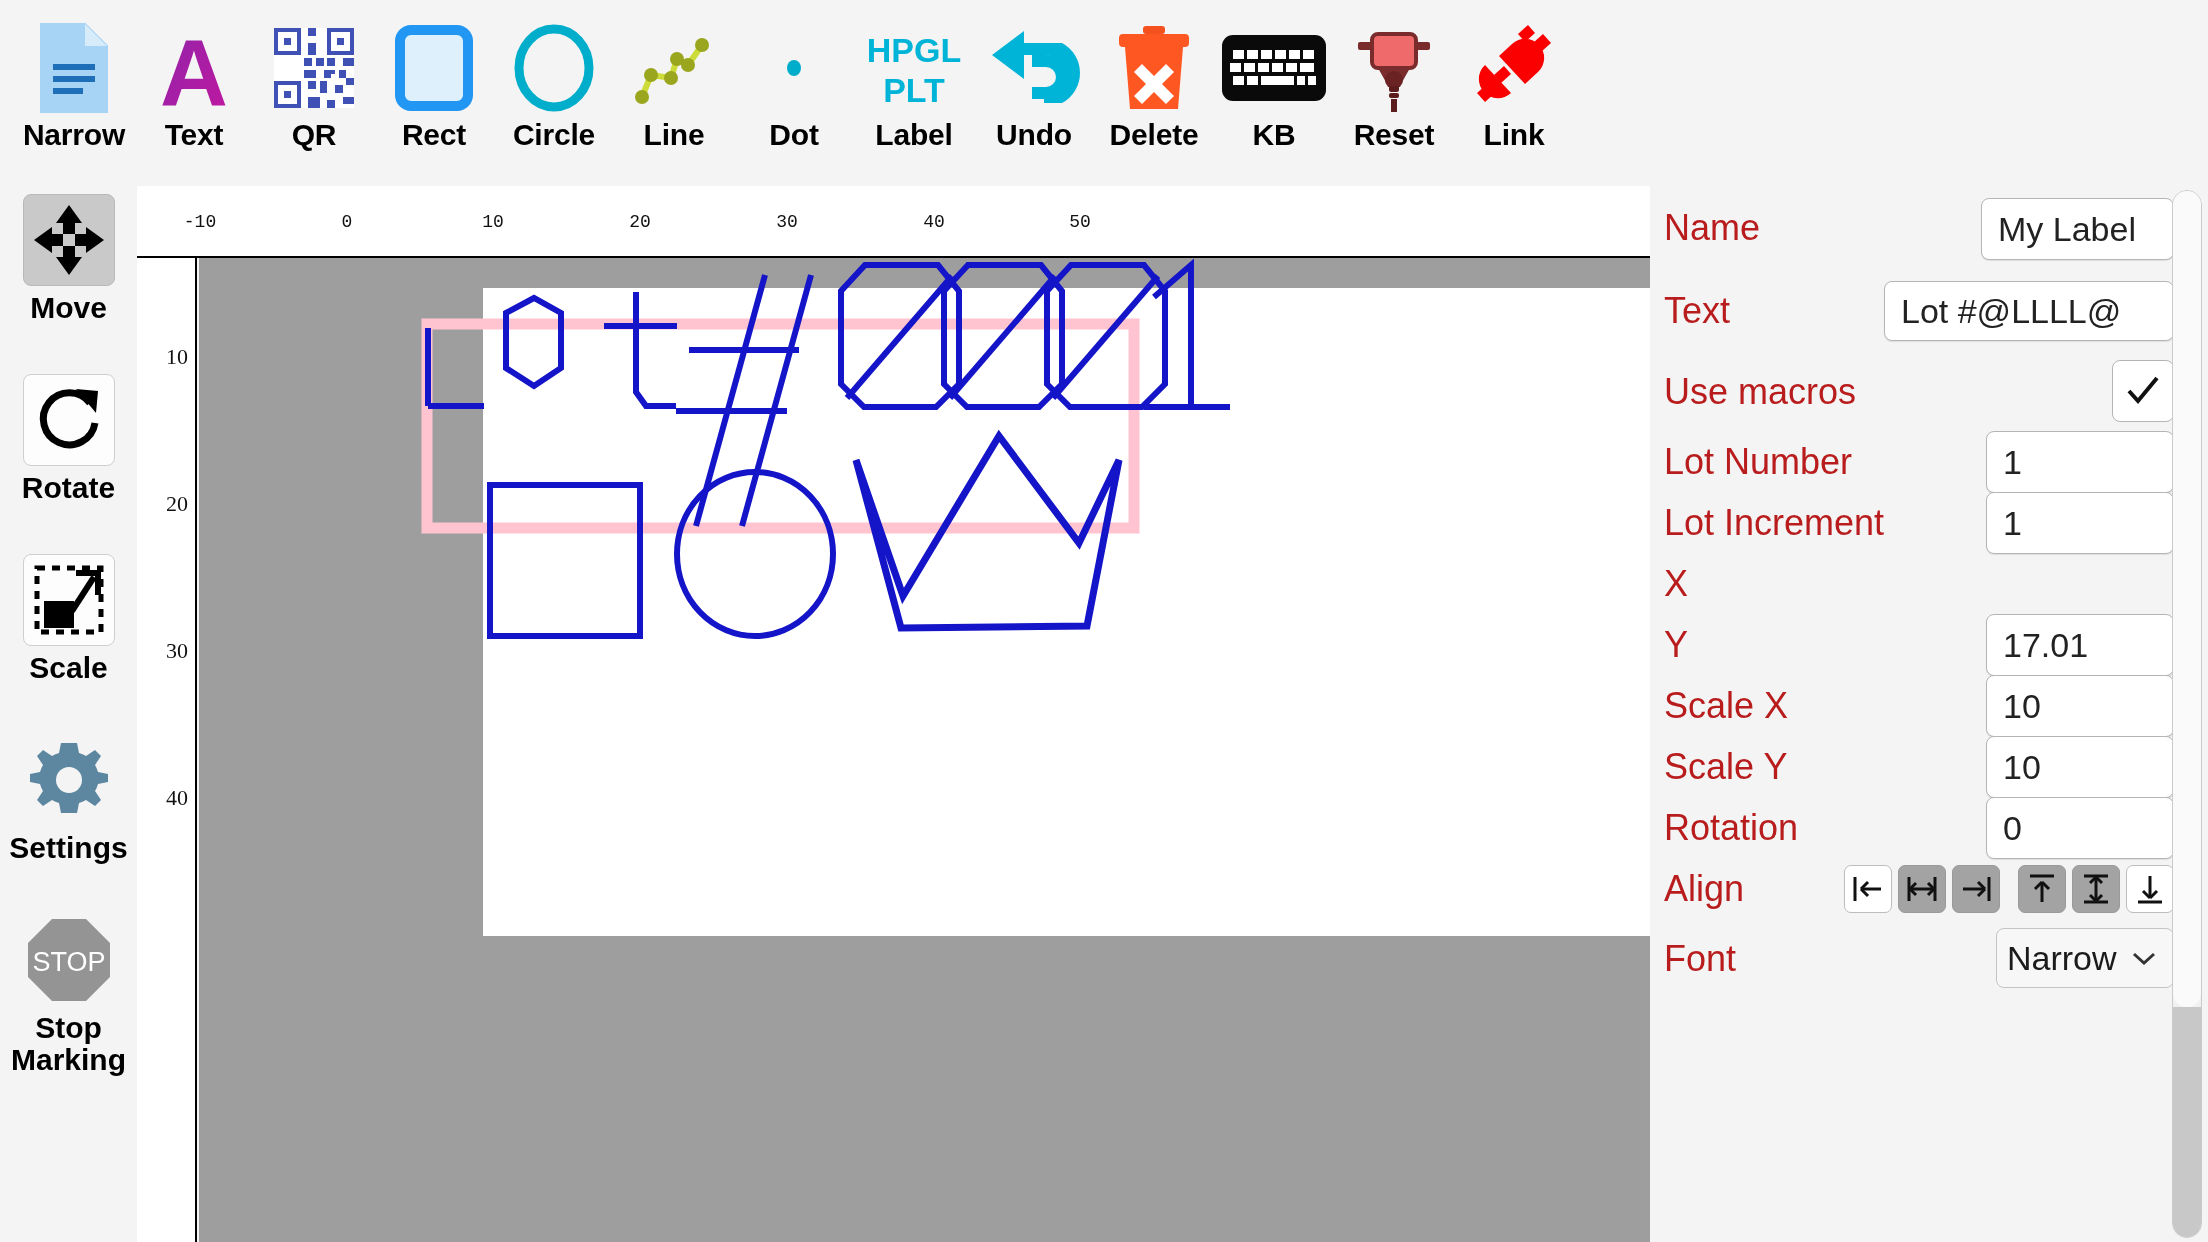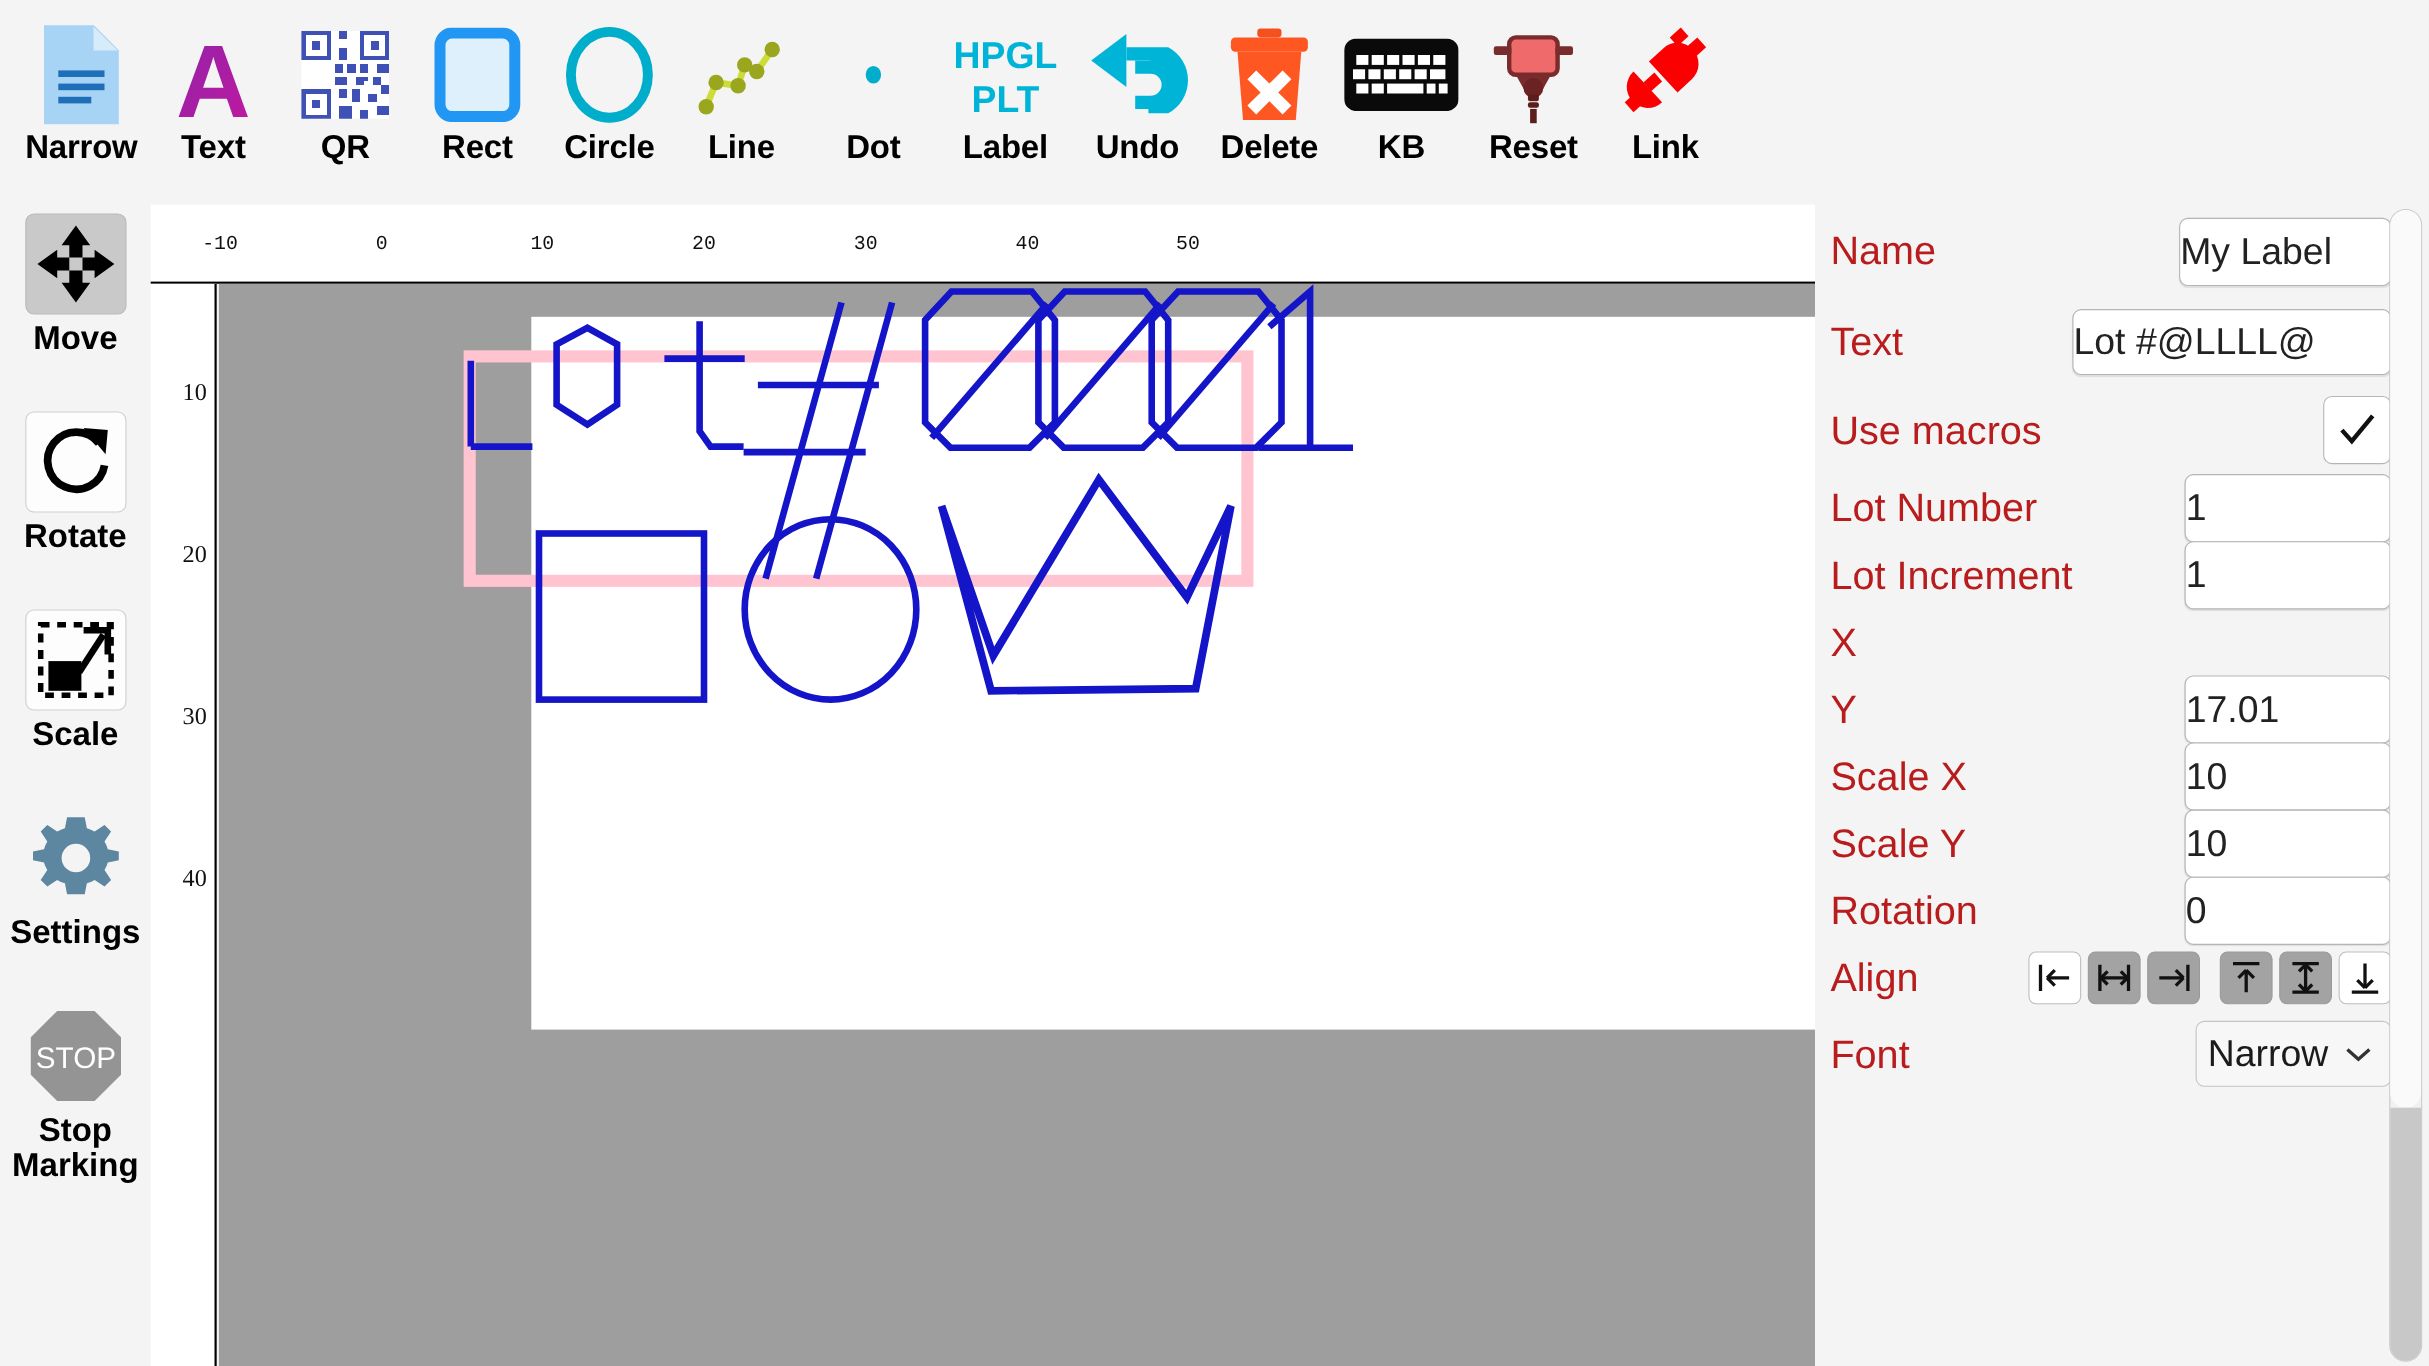--- a/index.html
+++ b/index.html
@@ -121,21 +121,21 @@
   .plabel {
     font-size: 36px; color: #b91c1c; white-space: nowrap;
     flex: 0 0 auto;
   }
   .pfield {
     position: absolute; right: 34px;
     background: #fff;
     border: 1px solid #b5b5b5;
     border-radius: 8px;
     display: flex; align-items: center;
-    padding-left: 0;
+    padding-left: 16px;
     font-size: 34px; color: #222;
     box-shadow: 0 1px 1px rgba(0,0,0,0.09);
   }
   .pfield.small { width: 188px; height: 62px; }
   .pfield.name  { width: 193px; height: 62px; }
   .pfield.text  { width: 290px; height: 60px; }
   .checkbox {
     position: absolute; right: 34px;
     width: 62px; height: 62px;
     background: #fff; border: 1px solid #b5b5b5; border-radius: 8px;

